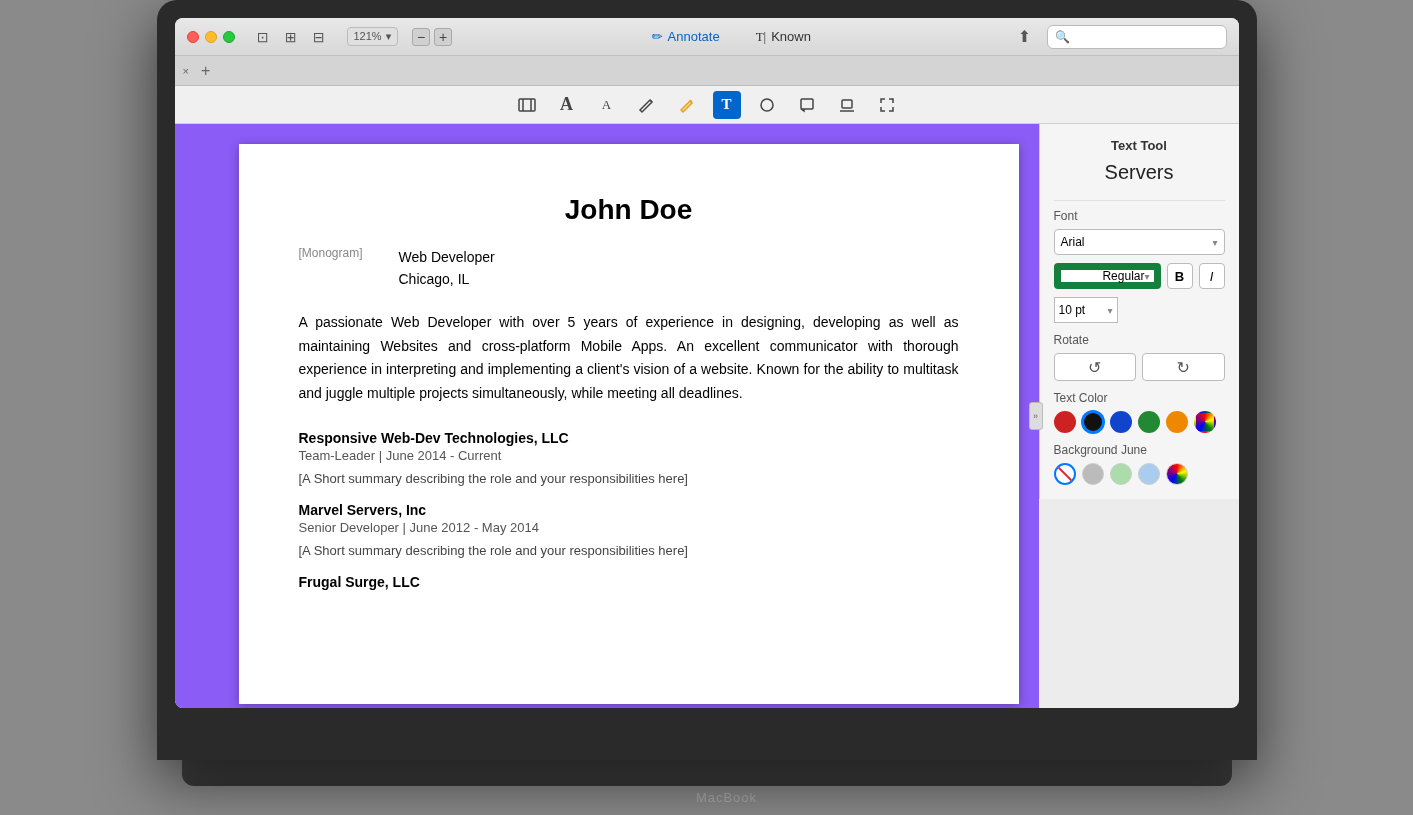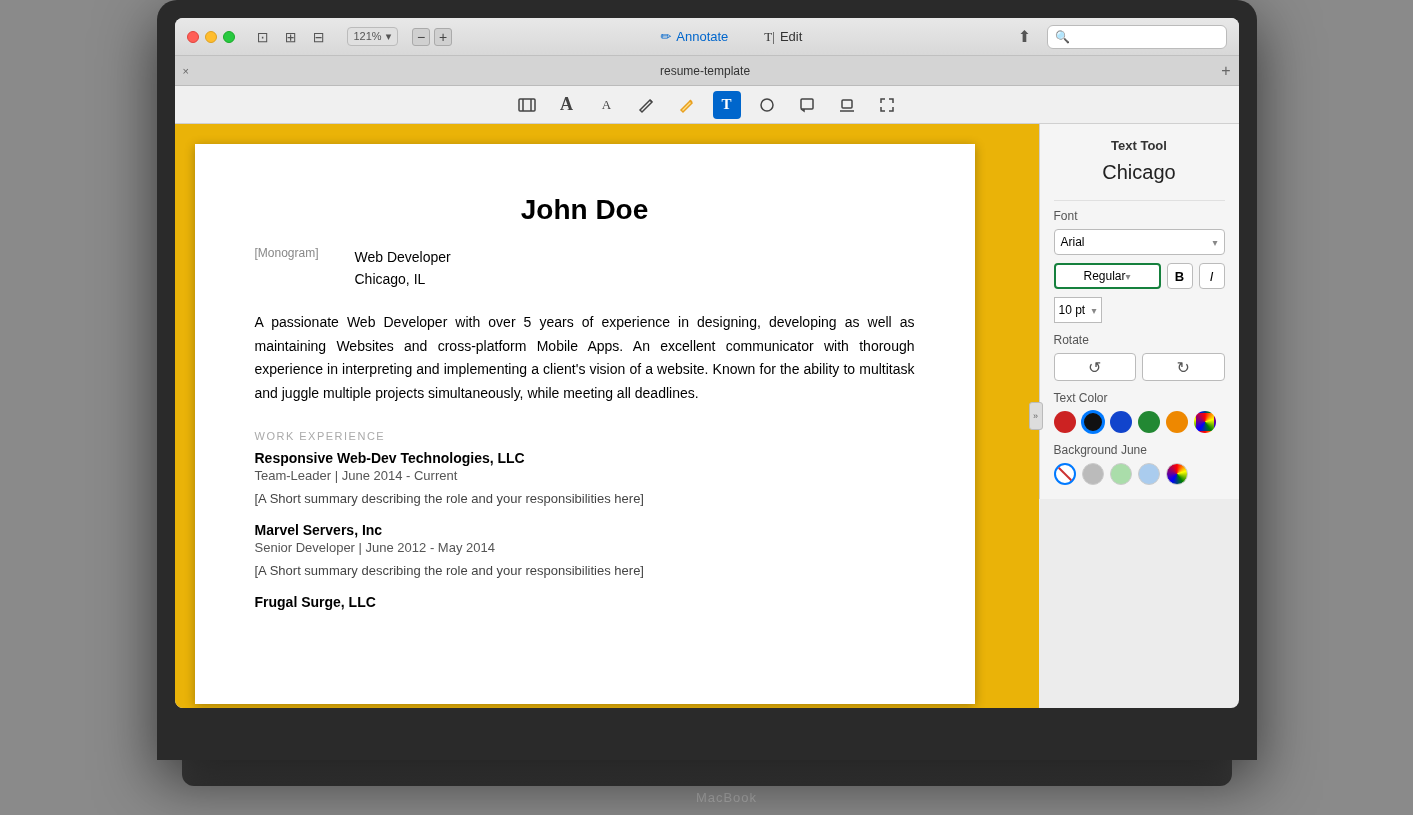--- a/index.html
+++ b/index.html
@@ -245,25 +245,25 @@
     
     .main-area {
       flex: 1;
       display: flex;
       overflow: hidden;
     }
 
     
     .doc-area {
       flex: 1;
-      background: #eab308;
+      background: #8b5cf6;
       overflow-y: auto;
       padding: 20px;
       display: flex;
-      justify-content: flex-start;
+      justify-content: flex-end;
     }
 
     
     .doc-area::-webkit-scrollbar { width: 8px; }
     .doc-area::-webkit-scrollbar-track { background: #888; }
     .doc-area::-webkit-scrollbar-thumb { background: #555; border-radius: 4px; }
 
     .doc-page {
       width: 780px;
       min-height: 560px;
@@ -388,28 +388,28 @@
     .font-style-row {
       display: flex;
       gap: 6px;
       margin-bottom: 8px;
       align-items: center;
     }
 
     .font-style-select {
       flex: 1;
       height: 26px;
-      border: 2px solid #15803d;
+      border: 7px solid #15803d;
       border-radius: 4px;
       background: white;
       font-size: 12px;
       padding: 0 4px;
       display: flex;
       align-items: center;
-      justify-content: center;
+      justify-content: flex-end;
     }
 
     .font-bold-btn, .font-italic-btn {
       width: 26px;
       height: 26px;
       border: 1px solid #bbb;
       border-radius: 4px;
       background: white;
       display: flex;
       align-items: center;
@@ -421,21 +421,21 @@
     .font-bold-btn { font-weight: bold; }
     .font-italic-btn { font-style: italic; }
 
     .font-size-select {
       height: 26px;
       border: 1px solid #bbb;
       border-radius: 0;
       background: white;
       font-size: 12px;
       padding: 0 4px;
-      width: 48px;
+      width: 64px;
       display: flex;
       align-items: center;
       justify-content: space-between;
       margin-bottom: 10px;
     }
 
     .rotate-row {
       display: flex;
       gap: 6px;
       margin-bottom: 10px;
@@ -550,36 +550,35 @@
             <div class="zoom-btn">+</div>
           </div>
 
           <div class="title-bar-center">
             <div class="annotate-btn">
               <span style="font-size:13px;">✏</span>
               <span>Annotate</span>
             </div>
             <div class="edit-btn">
               <span style="font-size:13px; font-family: serif; font-weight:normal;">T|</span>
-              <span>Edit</span>
+              <span>Known</span>
             </div>
           </div>
 
           <div class="title-bar-right">
             <div class="share-btn">⬆</div>
             <div class="search-box">
               <span style="color:#999; font-size:12px;">🔍</span>
               <input type="text" style="font-size: 11px; border: none; outline: none; width: 100%; background: transparent;">
             </div>
           </div>
         </div>
 
         <div class="tab-bar">
           <span class="tab-close">×</span>
-          <span class="tab-title">resume-template</span>
           <span class="tab-add">+</span>
         </div>
 
         <div class="toolbar">
           <div class="toolbar-icon">
             <svg width="20" height="20" viewBox="0 0 20 20" fill="none" stroke="#444" stroke-width="1.5">
               <rect x="2" y="4" width="16" height="12" rx="1"></rect>
               <path d="M6 4v12M14 4v12"></path>
             </svg>
           </div>
@@ -637,21 +636,20 @@
               <div class="doc-meta">
                 <div class="doc-monogram">[Monogram]</div>
                 <div class="doc-contact">
                   <div>Web Developer</div>
                   <div>Chicago, IL</div>
                 </div>
               </div>
 
               <div class="doc-summary">A passionate Web Developer with over 5 years of experience in designing, developing as well as maintaining Websites and cross-platform Mobile Apps. An excellent communicator with thorough experience in interpreting and implementing a client's vision of a website. Known for the ability to multitask and juggle multiple projects simultaneously, while meeting all deadlines.</div>
 
-              <div class="doc-section-title">WORK EXPERIENCE</div>
 
               <div>
                 <div class="doc-company">Responsive Web-Dev Technologies, LLC</div>
                 <div class="doc-role">Team-Leader | June 2014 - Current</div>
                 <div class="doc-summary-item">[A Short summary describing the role and your responsibilities here]</div>
               </div>
 
               <div>
                 <div class="doc-company">Marvel Servers, Inc</div>
                 <div class="doc-role">Senior Developer | June 2012 - May 2014</div>
@@ -661,21 +659,21 @@
               <div>
                 <div class="doc-company">Frugal Surge, LLC</div>
               </div>
             </div>
           </div>
 
           <div class="right-panel-wrapper" style="position:relative;">
             <div style="position:absolute; left:-10px; top:50%; transform:translateY(-50%); width:14px; height:28px; background:#ddd; border:1px solid #bbb; border-radius:3px; display:flex; align-items:center; justify-content:center; cursor:pointer; z-index:10; font-size:9px; color:#666;">»</div>
             <div class="right-panel">
               <div class="panel-title">Text Tool</div>
-              <div class="sample-text">Chicago</div>
+              <div class="sample-text">Servers</div>
 
               <hr class="panel-divider">
 
               <div class="panel-section-title">Font</div>
 
               <div class="font-select">
                 <span>Arial</span>
                 <span class="select-arrow">▾</span>
               </div>
 

